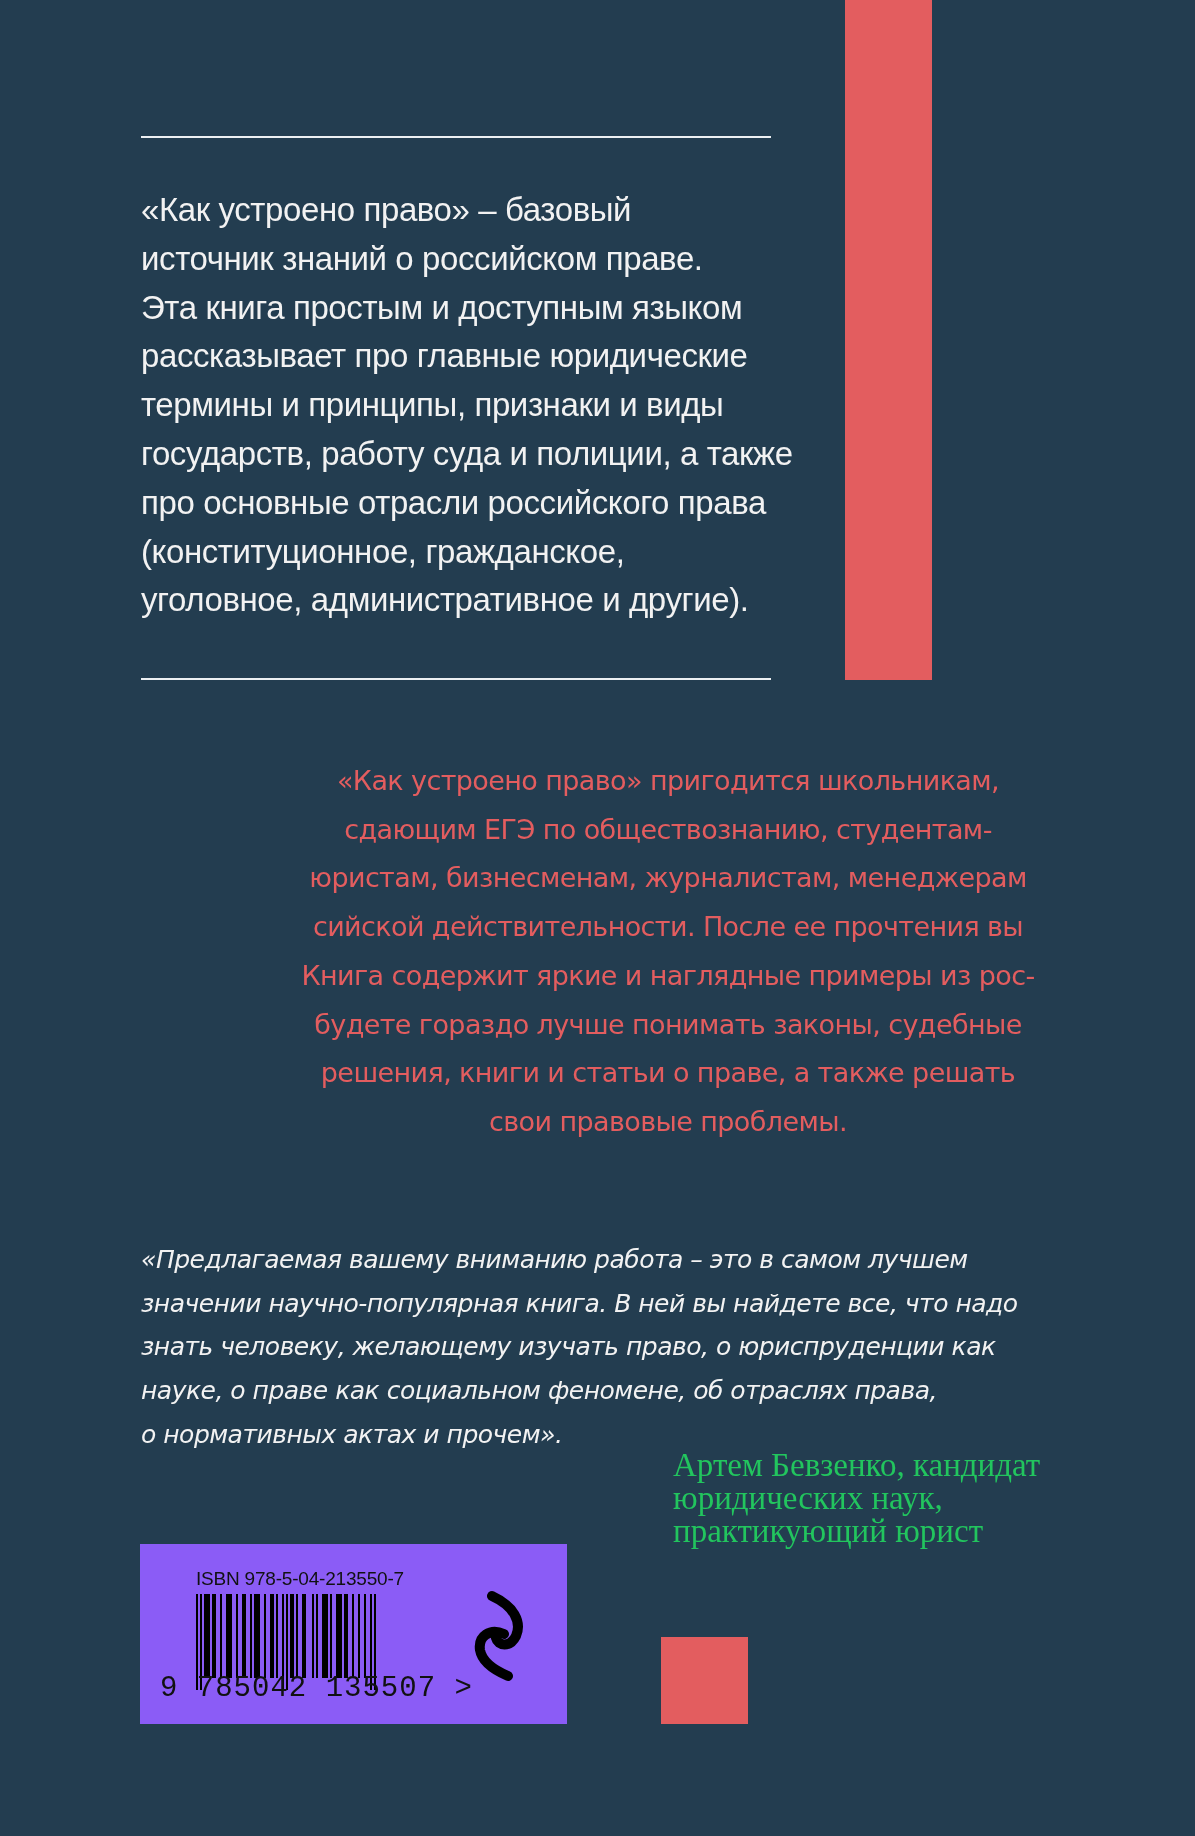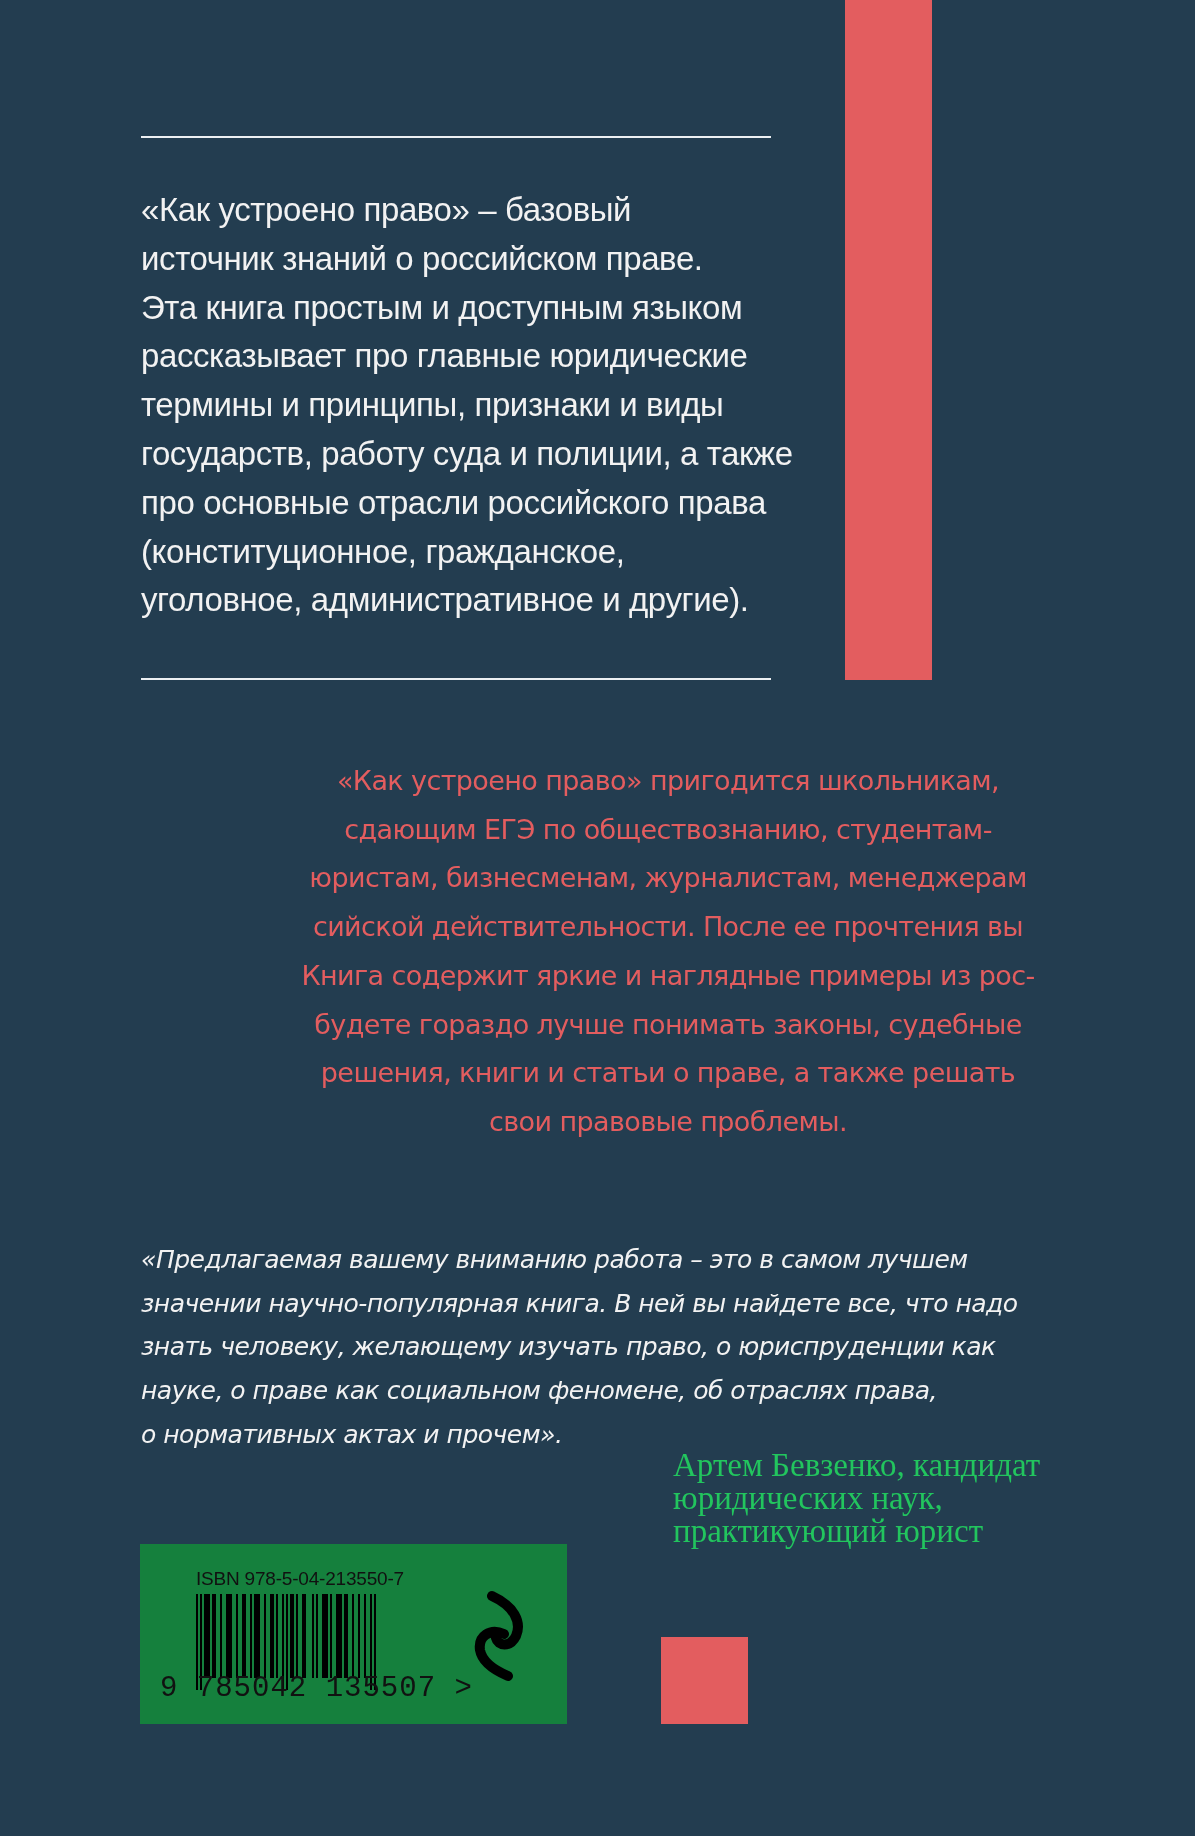--- a/index.html
+++ b/index.html
@@ -46,21 +46,21 @@
       left: 661px; top: 1449px; width: 400px;
       font-family: "Liberation Serif", "DejaVu Serif", serif;
       font-size: 33px; line-height: 33px;
       color: #22c55e;
       margin-left: 12px;
     }
     .author .line { display: block; white-space: nowrap; }
 
     .barcode-box {
       left: 140px; top: 1544px; width: 427px; height: 180px;
-      background: #15803d;
+      background: #8b5cf6;
     }
     .isbn-text {
       position: absolute; left: 56px; top: 24px;
       font-family: "Liberation Sans", "DejaVu Sans", sans-serif;
       font-size: 19px; color: #111; letter-spacing: -0.2px;
     }
     .bars { position: absolute; left: 26px; top: 50px; width: 240px; height: 96px; }
     .digits {
       position: absolute; left: 20px; top: 128px;
       font-family: Liberation Mono, monospace;

